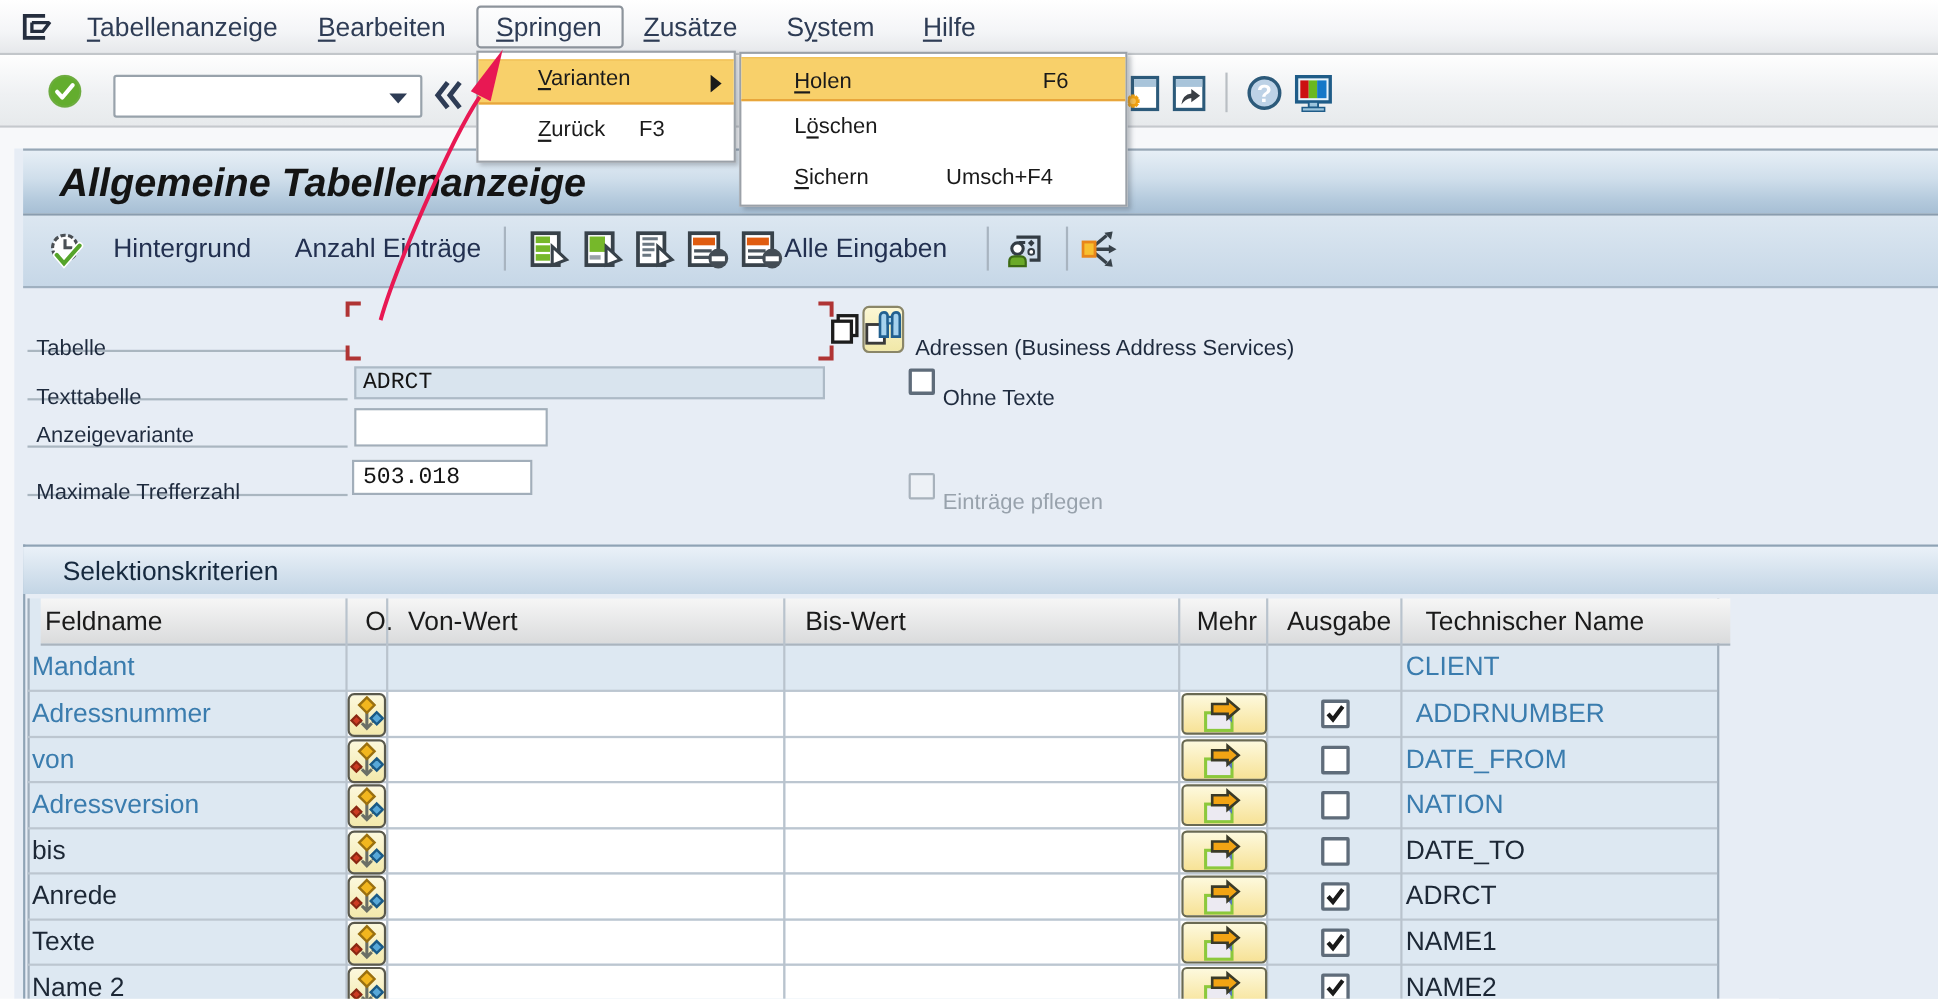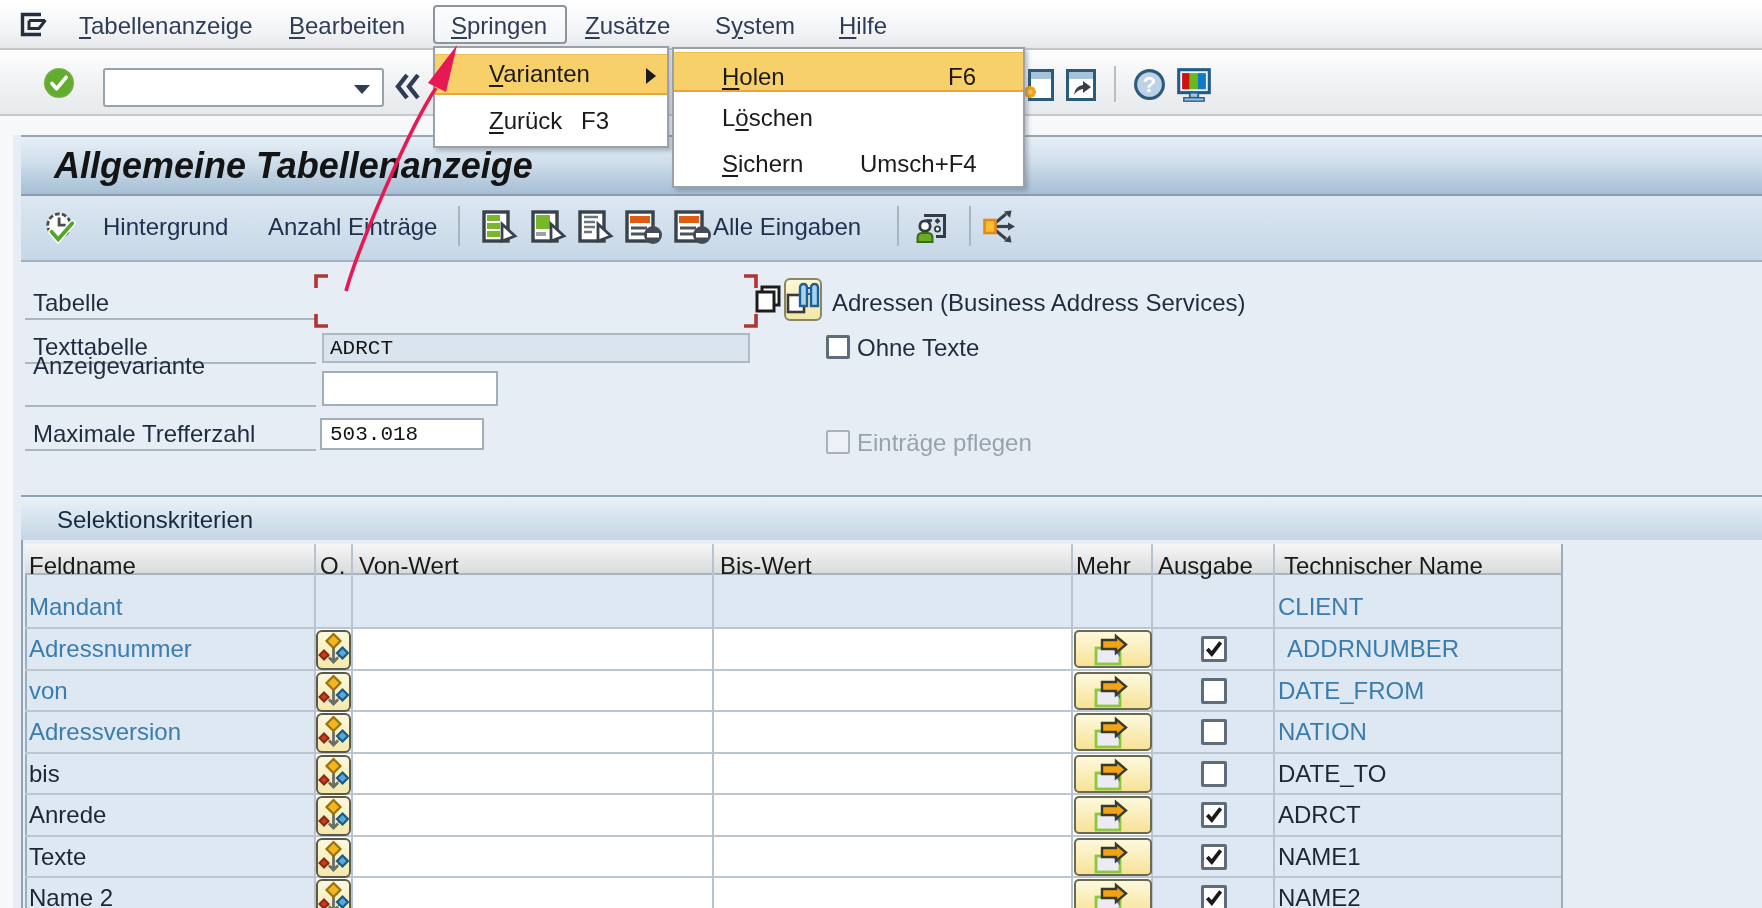--- a/index.html
+++ b/index.html
@@ -52,41 +52,41 @@
 
 #apptb {
   left:21px; top:196px; width:1741px; height:66px;
   background:linear-gradient(#dce7f1, #c6d7e7);
   border-bottom:2px solid #9fb0c0;
 }
 .atext { position:absolute; top:17px; font-size:24px; color:#223050; }
 .vsep { position:absolute; top:10px; width:2px; height:40px; background:#a8b4c0; }
 
 #bluebg { left:13px; top:135px; width:1749px; height:773px; background:#e7edf5; }
-.label { position:absolute; font-size:24px; color:#1f2b3e; white-space:pre; }
+.label { position:absolute; font-size:20px; color:#1f2b3e; white-space:pre;margin-top:17px; }
 .fline { position:absolute; height:2px; background:#aab6c0; }
 .fld { position:absolute; background:#fff; border:2px solid #a2aeba; }
 .mono { font-family:"Liberation Mono", monospace; font-size:21px; color:#141414; }
 
 .cb { position:absolute; width:24px; height:24px; background:#fff; border:3px solid #5f6c7a; border-radius:2px; }
 .cb.dis { background:#edf1f6; border:2px solid #a8b2bc; }
 
 #grpbar {
   left:21px; top:495px; width:1741px; height:45px;
   background:linear-gradient(#eaf1f8, #c3d5e5);
   border-top:2px solid #8fa3b5;
 }
 #grpbar span { position:absolute; left:36px; top:9px; font-size:24px; color:#16293e; }
 #grpleft { left:21px; top:495px; width:2px; height:413px; background:#8fa3b5; }
 #table {
   left:25px; top:544px; width:1538px; height:364px;
   background:#dde8f2;
 }
 #thead {
-  position:absolute; left:0; top:0; width:1536px; height:31px;
+  position:absolute; left:12px; top:0; width:1536px; height:43px;
   background:linear-gradient(#f6f6f6, #dadbdc);
   border-bottom:2px solid #aab4be;
 }
 .th { position:absolute; top:8px; font-size:24px; color:#1a1a1a; }
 .vline { position:absolute; top:0; width:2px; height:364px; background:#b9c3cd; }
 .rline { position:absolute; left:0; width:1536px; height:2px; background:#bcc6d0; }
 .rowtxt { position:absolute; left:4px; font-size:24px; }
 .blue { color:#3a7cae; }
 .dark { color:#1c2735; }
 .wcell { position:absolute; background:#fff; }
@@ -97,21 +97,21 @@
   border:2px solid #5a594c; border-radius:6px;
 }
 
 .mbtn {
   position:absolute; width:78px; height:38px;
   background:linear-gradient(#fdf9dd, #f7e296);
   border:2px solid #6a6a52; border-radius:5px;
 }
 
 .menu { position:absolute; background:#fff; border:2px solid #9ba1a8; box-shadow:3px 3px 4px rgba(80,90,100,0.35); }
-.mrow { position:absolute; font-size:24px; color:#1a1a1a; white-space:pre; }
+.mrow { position:absolute; font-size:20px; color:#1a1a1a; white-space:pre; }
 .mrow u { text-decoration-thickness:2px; text-underline-offset:3px; }
 .hl { position:absolute; background:#f8d06a; border-top:1px solid #eebc50; border-bottom:2px solid #e8a63c; }
 </style>
 </head>
 <body>
 <div id="screen">
   <div class="abs" id="bluebg"></div>
 
   <div class="abs" id="menubar">
     <svg class="abs" style="left:19px;top:11px" width="28" height="27" viewBox="0 0 28 27">
@@ -234,21 +234,21 @@
   <div class="abs" id="titlebar">
       <span>Allgemeine Tabellenanzeige</span>
     </div>
 
   <div class="abs fline" style="left:25px;top:318px;width:291px"></div>
   <div class="abs fline" style="left:25px;top:362px;width:291px"></div>
   <div class="abs fline" style="left:25px;top:405px;width:291px"></div>
   <div class="abs fline" style="left:25px;top:449px;width:291px"></div>
   <span class="label" style="left:33px;top:289px">Tabelle</span>
   <span class="label" style="left:33px;top:333px">Texttabelle</span>
-  <span class="label" style="left:33px;top:352px">Anzeigevariante</span>
+  <span class="label" style="left:33px;top:368px">Anzeigevariante</span>
   <span class="label" style="left:33px;top:420px">Maximale Trefferzahl</span>
 
 
   <svg class="abs" style="left:312px;top:272px" width="448px" height="58" viewBox="0 0 448 58">
     <path d="M16 4 L4 4 L4 16" fill="none" stroke="#b03434" stroke-width="3.6"></path>
     <path d="M4 42 L4 54 L16 54" fill="none" stroke="#b03434" stroke-width="3.6"></path>
     <path d="M432 4 L444 4 L444 16" fill="none" stroke="#b03434" stroke-width="3.6"></path>
     <path d="M444 42 L444 54 L432 54" fill="none" stroke="#b03434" stroke-width="3.6"></path>
   </svg>
 

